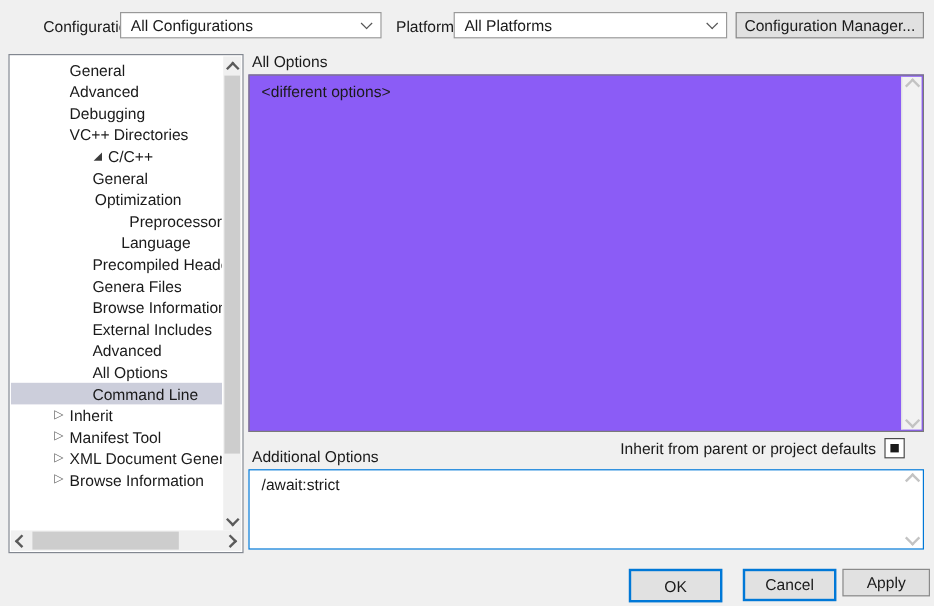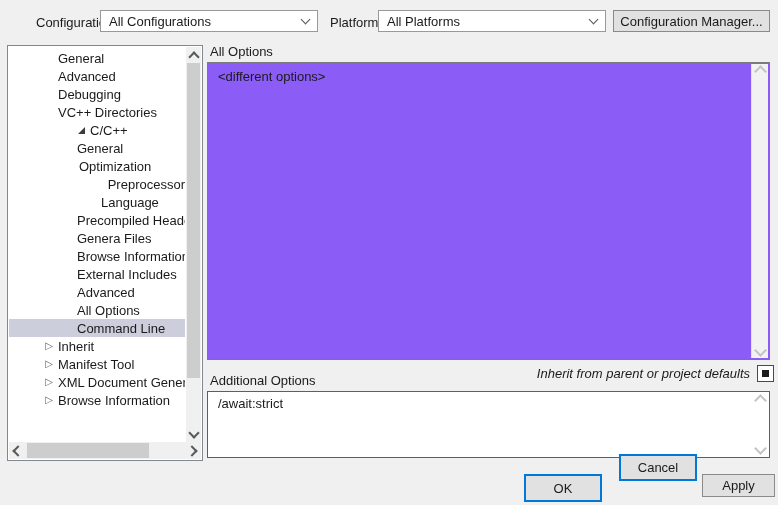--- a/index.html
+++ b/index.html
@@ -68,21 +68,21 @@
   .box-scroll .sb-up{position:absolute;top:3px;left:0;right:0;display:flex;justify-content:center;}
   .box-scroll .sb-down{position:absolute;bottom:3px;left:0;right:0;display:flex;justify-content:center;}
 
   .addopts-box{
     left:207px;top:391px;width:563px;height:67px;
     background:#fff;border:1px solid #0078d7;
   }
   .addopts-box .box-text{position:absolute;left:10px;top:4px;right:22px;white-space:pre-wrap;}
   .addopts-box .box-scroll{background:#fff;border-left:none;}
 
-  .inherit-row{top:365px;right:4px;display:flex;align-items:center;gap:7px;font-style:italic;}
+  .inherit-row{top:365px;right:24px;display:flex;align-items:center;gap:7px;}
   .checkbox{
     width:15px;height:15px;background:#fff;border:1px solid #4a4a4a;
     display:flex;align-items:center;justify-content:center;cursor:default;
   }
   .checkbox .inner{width:7px;height:7px;background:#1b1b1b;}
 
   .static-label{white-space:nowrap;}
 </style>
 </head>
 <body>
@@ -237,14 +237,14 @@
     <span class="sb-up">
         <span class="chev up light"></span>
       </span>
     <span class="sb-down">
         <span class="chev down light"></span>
       </span>
   </div>
 </div>
 
 <div class="abs push-btn default" style="left:524px;top:474px;width:78px;height:28px;">OK</div>
-<div class="abs push-btn default" style="left:619px;top:454px;width:78px;height:27px;">Cancel</div>
+<div class="abs push-btn default" style="left:619px;top:474px;width:78px;height:27px;">Cancel</div>
 <div class="abs push-btn" style="left:702px;top:474px;width:73px;height:23px;">Apply</div>
 
 </body></html>

